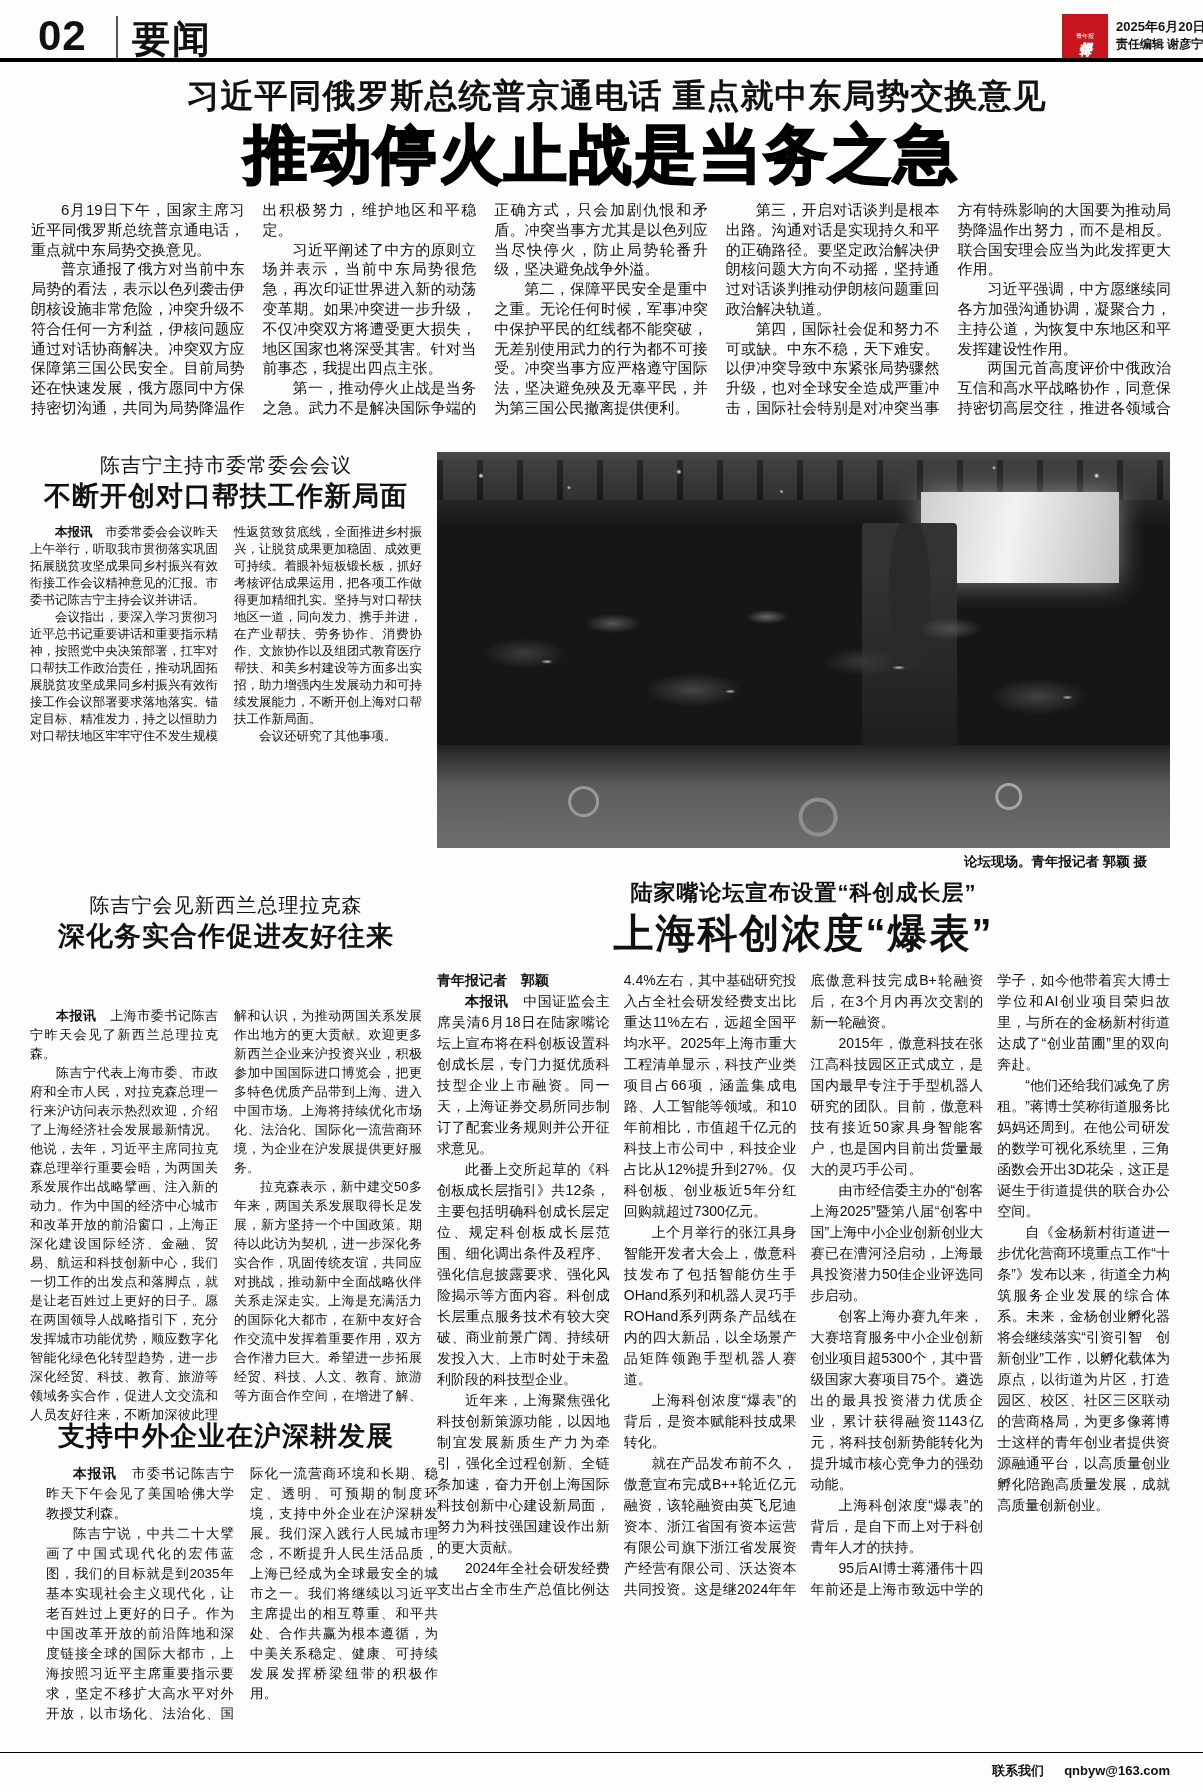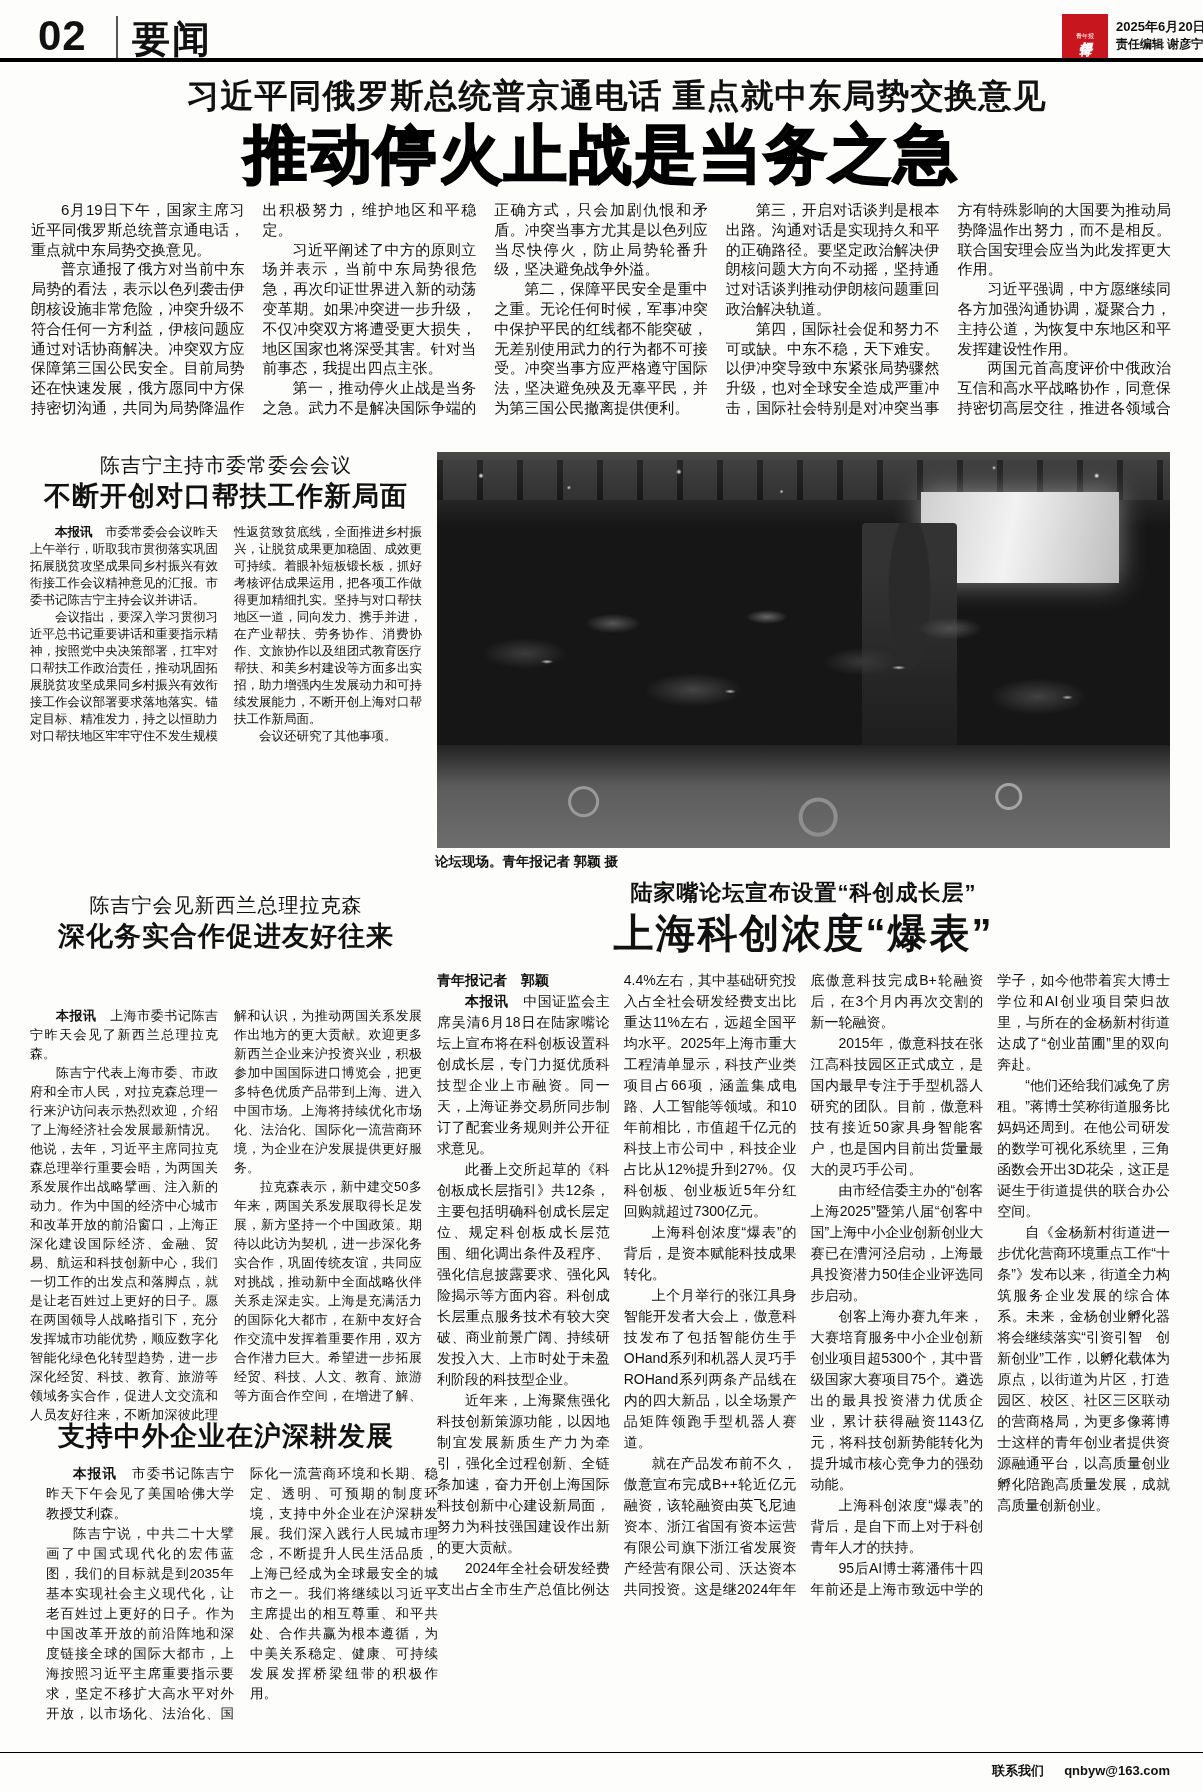--- a/index.html
+++ b/index.html
@@ -74,22 +74,22 @@
       radial-gradient(ellipse 9px 3px at 15% 30%, #e8e8e8, transparent 70%),
       radial-gradient(ellipse 8px 3px at 40% 55%, #ddd, transparent 70%),
       radial-gradient(ellipse 10px 3px at 63% 35%, #e2e2e2, transparent 70%),
       radial-gradient(ellipse 8px 3px at 86% 60%, #d6d6d6, transparent 70%);}
   .ph-carpet{position:absolute;left:0;bottom:0;width:100%;height:26%;
      background:
       radial-gradient(circle 16px at 20% 55%, transparent 12px, #9a9a9a 13px 15px, transparent 16px),
       radial-gradient(circle 20px at 52% 70%, transparent 15px, #8f8f8f 16px 19px, transparent 20px),
       radial-gradient(circle 14px at 78% 50%, transparent 10px, #a5a5a5 11px 13px, transparent 14px),
       linear-gradient(#222,#5c5c5c 40%,#6e6e6e);}
-  .caption{position:absolute;left:435px;top:853px;width:733px;display:flex;
-           justify-content:flex-start;font-size:13.5px;font-weight:bold;}
+  .caption{position:absolute;left:414px;top:853px;width:733px;display:flex;
+           justify-content:flex-end;font-size:13.5px;font-weight:bold;}
   
   .a4-kicker{position:absolute;left:437px;top:878px;width:733px;text-align:center;
              font-size:22px;font-weight:700;letter-spacing:1px;}
   .a4-head{position:absolute;left:437px;top:906px;width:733px;text-align:center;
            font-size:40px;font-weight:900;letter-spacing:2px;}
   .a4-body{position:absolute;left:437px;top:970px;width:733px;height:772px;
            column-count:4;column-gap:14px;overflow:hidden;}
   .a4-body .para{font-size:14px;line-height:21px;}
   
   .bot-rule{position:absolute;left:0;top:1752px;width:1203px;height:1px;background:#000;}
@@ -161,22 +161,22 @@
     </div>
 
   <div class="a4-kicker">陆家嘴论坛宣布设置“科创成长层”</div>
   <div class="a4-head">上海科创浓度“爆表”</div>
   <div class="a4-body">
       <p class="para b">青年报记者　郭颖</p>
       <p class="para"><b>本报讯　</b>中国证监会主席吴清6月18日在陆家嘴论坛上宣布将在科创板设置科创成长层，专门力挺优质科技型企业上市融资。同一天，上海证券交易所同步制订了配套业务规则并公开征求意见。</p>
       <p class="para">此番上交所起草的《科创板成长层指引》共12条，主要包括明确科创成长层定位、规定科创板成长层范围、细化调出条件及程序、强化信息披露要求、强化风险揭示等方面内容。科创成长层重点服务技术有较大突破、商业前景广阔、持续研发投入大、上市时处于未盈利阶段的科技型企业。</p>
       <p class="para">近年来，上海聚焦强化科技创新策源功能，以因地制宜发展新质生产力为牵引，强化全过程创新、全链条加速，奋力开创上海国际科技创新中心建设新局面，努力为科技强国建设作出新的更大贡献。</p>
       <p class="para">2024年全社会研发经费支出占全市生产总值比例达4.4%左右，其中基础研究投入占全社会研发经费支出比重达11%左右，远超全国平均水平。2025年上海市重大工程清单显示，科技产业类项目占66项，涵盖集成电路、人工智能等领域。和10年前相比，市值超千亿元的科技上市公司中，科技企业占比从12%提升到27%。仅科创板、创业板近5年分红回购就超过7300亿元。</p>
+      <p class="para">上个月举行的张江具身智能开发者大会上，傲意科技发布了包括智能仿生手OHand系列和机器人灵巧手ROHand系列两条产品线在内的四大新品，以全场景产品矩阵领跑手型机器人赛道。</p>
       <p class="para">上海科创浓度“爆表”的背后，是资本赋能科技成果转化。</p>
-      <p class="para">上个月举行的张江具身智能开发者大会上，傲意科技发布了包括智能仿生手OHand系列和机器人灵巧手ROHand系列两条产品线在内的四大新品，以全场景产品矩阵领跑手型机器人赛道。</p>
       <p class="para">就在产品发布前不久，傲意宣布完成B++轮近亿元融资，该轮融资由英飞尼迪资本、浙江省国有资本运营有限公司旗下浙江省发展资产经营有限公司、沃达资本共同投资。这是继2024年年底傲意科技完成B+轮融资后，在3个月内再次交割的新一轮融资。</p>
       <p class="para">2015年，傲意科技在张江高科技园区正式成立，是国内最早专注于手型机器人研究的团队。目前，傲意科技有接近50家具身智能客户，也是国内目前出货量最大的灵巧手公司。</p>
       <p class="para">由市经信委主办的“创客上海2025”暨第八届“创客中国”上海中小企业创新创业大赛已在漕河泾启动，上海最具投资潜力50佳企业评选同步启动。</p>
       <p class="para">创客上海办赛九年来，大赛培育服务中小企业创新创业项目超5300个，其中晋级国家大赛项目75个。遴选出的最具投资潜力优质企业，累计获得融资1143亿元，将科技创新势能转化为提升城市核心竞争力的强劲动能。</p>
       <p class="para">上海科创浓度“爆表”的背后，是自下而上对于科创青年人才的扶持。</p>
       <p class="para">95后AI博士蒋潘伟十四年前还是上海市致远中学的学子，如今他带着宾大博士学位和AI创业项目荣归故里，与所在的金杨新村街道达成了“创业苗圃”里的双向奔赴。</p>
       <p class="para">“他们还给我们减免了房租。”蒋博士笑称街道服务比妈妈还周到。在他公司研发的数学可视化系统里，三角函数会开出3D花朵，这正是诞生于街道提供的联合办公空间。</p>
       <p class="para">自《金杨新村街道进一步优化营商环境重点工作“十条”》发布以来，街道全力构筑服务企业发展的综合体系。未来，金杨创业孵化器将会继续落实“引资引智　创新创业”工作，以孵化载体为原点，以街道为片区，打造园区、校区、社区三区联动的营商格局，为更多像蒋博士这样的青年创业者提供资源融通平台，以高质量创业孵化陪跑高质量发展，成就高质量创新创业。</p>
     </div>
 

